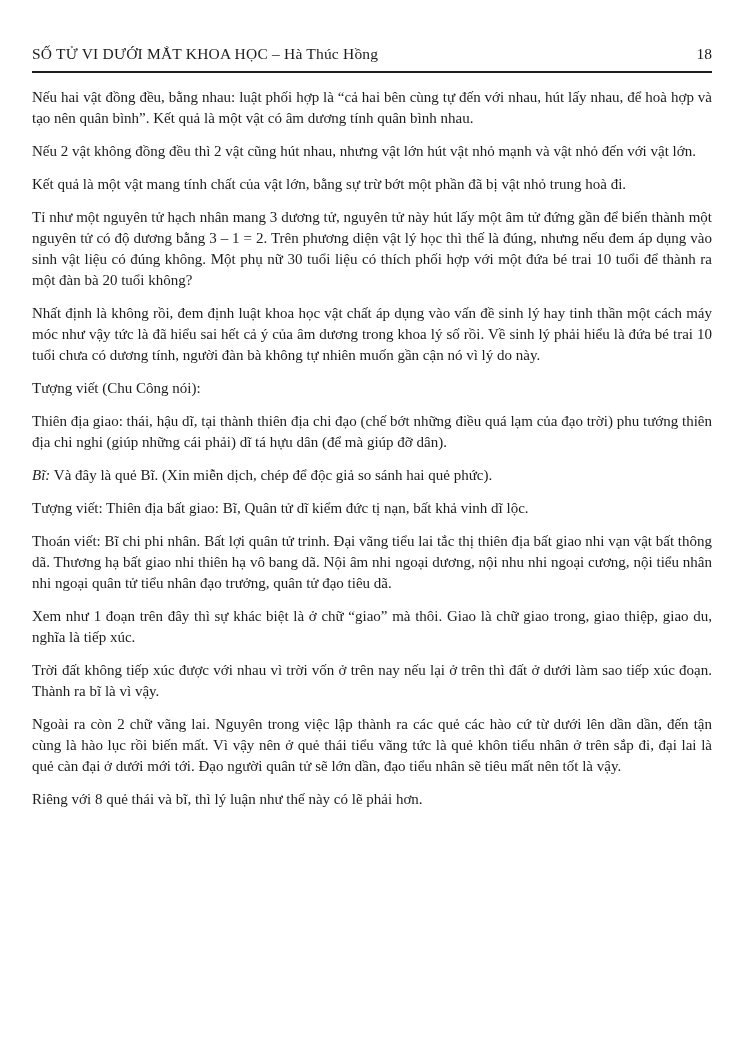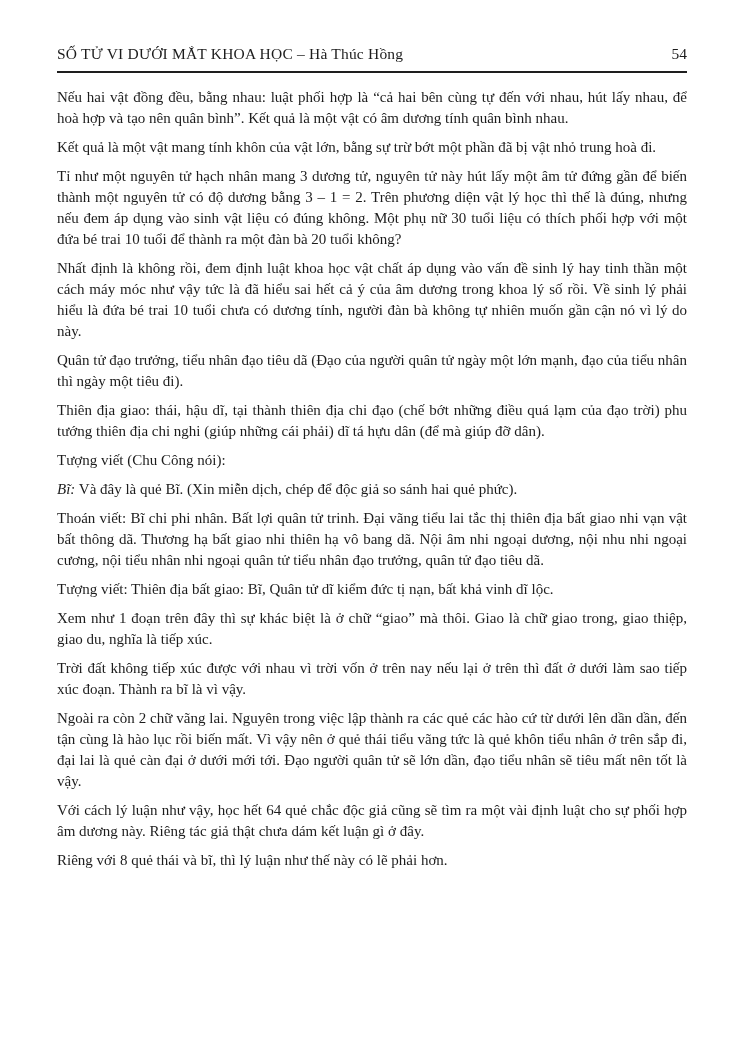--- a/index.html
+++ b/index.html
@@ -11,21 +11,21 @@
     width: 744px;
     height: 1053px;
     overflow: hidden;
     font-family: "Liberation Serif", "DejaVu Serif", serif;
     color: #1c1c1c;
   }
   .page {
     box-sizing: border-box;
     width: 744px;
     height: 1053px;
-    padding: 0 57px;
+    padding: 0 32px;
     background: #ffffff;
   }
   .header {
     display: flex;
     justify-content: space-between;
     align-items: baseline;
     padding-top: 44px;
     font-size: 15.5px;
     line-height: 19px;
     white-space: nowrap;
@@ -38,56 +38,55 @@
   }
   .header-rule {
     height: 0;
     border-bottom: 2px solid #1e1e1e;
     margin-top: 8px;
   }
   .content {
     margin-top: 14px;
   }
   .content p {
-    margin: 4px 0 8px 0;
+    margin: 12px 0 8px 0;
     font-size: 15px;
     line-height: 21px;
     text-align: justify;
     text-justify: inter-word;
   }
   .content p:last-child {
     margin-bottom: 0;
   }
   .lead {
     font-style: italic;
   }
 </style>
 </head>
 <body>
 
 <div class="page">
 
   <div class="header">
     <span class="header-title">SỐ TỬ VI DƯỚI MẮT KHOA HỌC – Hà Thúc Hồng</span>
-    <span class="header-page">54</span>
+    <span class="header-page">18</span>
   </div>
 
   <div class="header-rule"></div>
 
   <div class="content">
     <p>Nếu hai vật đồng đều, bằng nhau: luật phối hợp là “cả hai bên cùng tự đến với nhau, hút lấy nhau, để hoà hợp và tạo nên quân bình”. Kết quả là một vật có âm dương tính quân bình nhau.</p>
-    <p>Kết quả là một vật mang tính khôn của vật lớn, bằng sự trừ bớt một phần đã bị vật nhỏ trung hoà đi.</p>
+    <p>Nếu 2 vật không đồng đều thì 2 vật cũng hút nhau, nhưng vật lớn hút vật nhỏ mạnh và vật nhỏ đến với vật lớn.</p>
+    <p>Kết quả là một vật mang tính chất của vật lớn, bằng sự trừ bớt một phần đã bị vật nhỏ trung hoà đi.</p>
     <p>Tỉ như một nguyên tử hạch nhân mang 3 dương tử, nguyên tử này hút lấy một âm tử đứng gần để biến thành một nguyên tử có độ dương bằng 3 – 1 = 2. Trên phương diện vật lý học thì thế là đúng, nhưng nếu đem áp dụng vào sinh vật liệu có đúng không. Một phụ nữ 30 tuổi liệu có thích phối hợp với một đứa bé trai 10 tuổi để thành ra một đàn bà 20 tuổi không?</p>
     <p>Nhất định là không rồi, đem định luật khoa học vật chất áp dụng vào vấn đề sinh lý hay tinh thần một cách máy móc như vậy tức là đã hiểu sai hết cả ý của âm dương trong khoa lý số rồi. Về sinh lý phải hiểu là đứa bé trai 10 tuổi chưa có dương tính, người đàn bà không tự nhiên muốn gần cận nó vì lý do này.</p>
-    <p>Quân tử đạo trưởng, tiểu nhân đạo tiêu dã (Đạo của người quân tử ngày một lớn mạnh, đạo của tiểu nhân thì ngày một tiêu đi).</p>
+    <p>Tượng viết (Chu Công nói):</p>
     <p>Thiên địa giao: thái, hậu dĩ, tại thành thiên địa chi đạo (chế bớt những điều quá lạm của đạo trời) phu tướng thiên địa chi nghi (giúp những cái phải) dĩ tá hựu dân (để mà giúp đỡ dân).</p>
-    <p>Tượng viết (Chu Công nói):</p>
     <p><em class="lead">Bĩ:</em><span> Và đây là quẻ Bĩ. (Xin miễn dịch, chép để độc giả so sánh hai quẻ phức).</span></p>
+    <p>Tượng viết: Thiên địa bất giao: Bĩ, Quân tử dĩ kiểm đức tị nạn, bất khả vinh dĩ lộc.</p>
     <p>Thoán viết: Bĩ chi phi nhân. Bất lợi quân tử trinh. Đại vãng tiểu lai tắc thị thiên địa bất giao nhi vạn vật bất thông dã. Thương hạ bất giao nhi thiên hạ vô bang dã. Nội âm nhi ngoại dương, nội nhu nhi ngoại cương, nội tiểu nhân nhi ngoại quân tử tiểu nhân đạo trưởng, quân tử đạo tiêu dã.</p>
-    <p>Tượng viết: Thiên địa bất giao: Bĩ, Quân tử dĩ kiểm đức tị nạn, bất khả vinh dĩ lộc.</p>
     <p>Xem như 1 đoạn trên đây thì sự khác biệt là ở chữ “giao” mà thôi. Giao là chữ giao trong, giao thiệp, giao du, nghĩa là tiếp xúc.</p>
     <p>Trời đất không tiếp xúc được với nhau vì trời vốn ở trên nay nếu lại ở trên thì đất ở dưới làm sao tiếp xúc đoạn. Thành ra bĩ là vì vậy.</p>
     <p>Ngoài ra còn 2 chữ vãng lai. Nguyên trong việc lập thành ra các quẻ các hào cứ từ dưới lên dần dần, đến tận cùng là hào lục rồi biến mất. Vì vậy nên ở quẻ thái tiểu vãng tức là quẻ khôn tiểu nhân ở trên sắp đi, đại lai là quẻ càn đại ở dưới mới tới. Đạo người quân tử sẽ lớn dần, đạo tiểu nhân sẽ tiêu mất nên tốt là vậy.</p>
-    <p>Với cách lý luận như vậy, học hết 64 quẻ chắc độc giả cũng sẽ tìm ra một vài định luật cho sự phối hợp âm dương này. Riêng tác giả thật chưa dám kết luận gì ở đây.</p>
     <p>Riêng với 8 quẻ thái và bĩ, thì lý luận như thế này có lẽ phải hơn.</p>
   </div>
 
 </div>
 
 </body></html>

